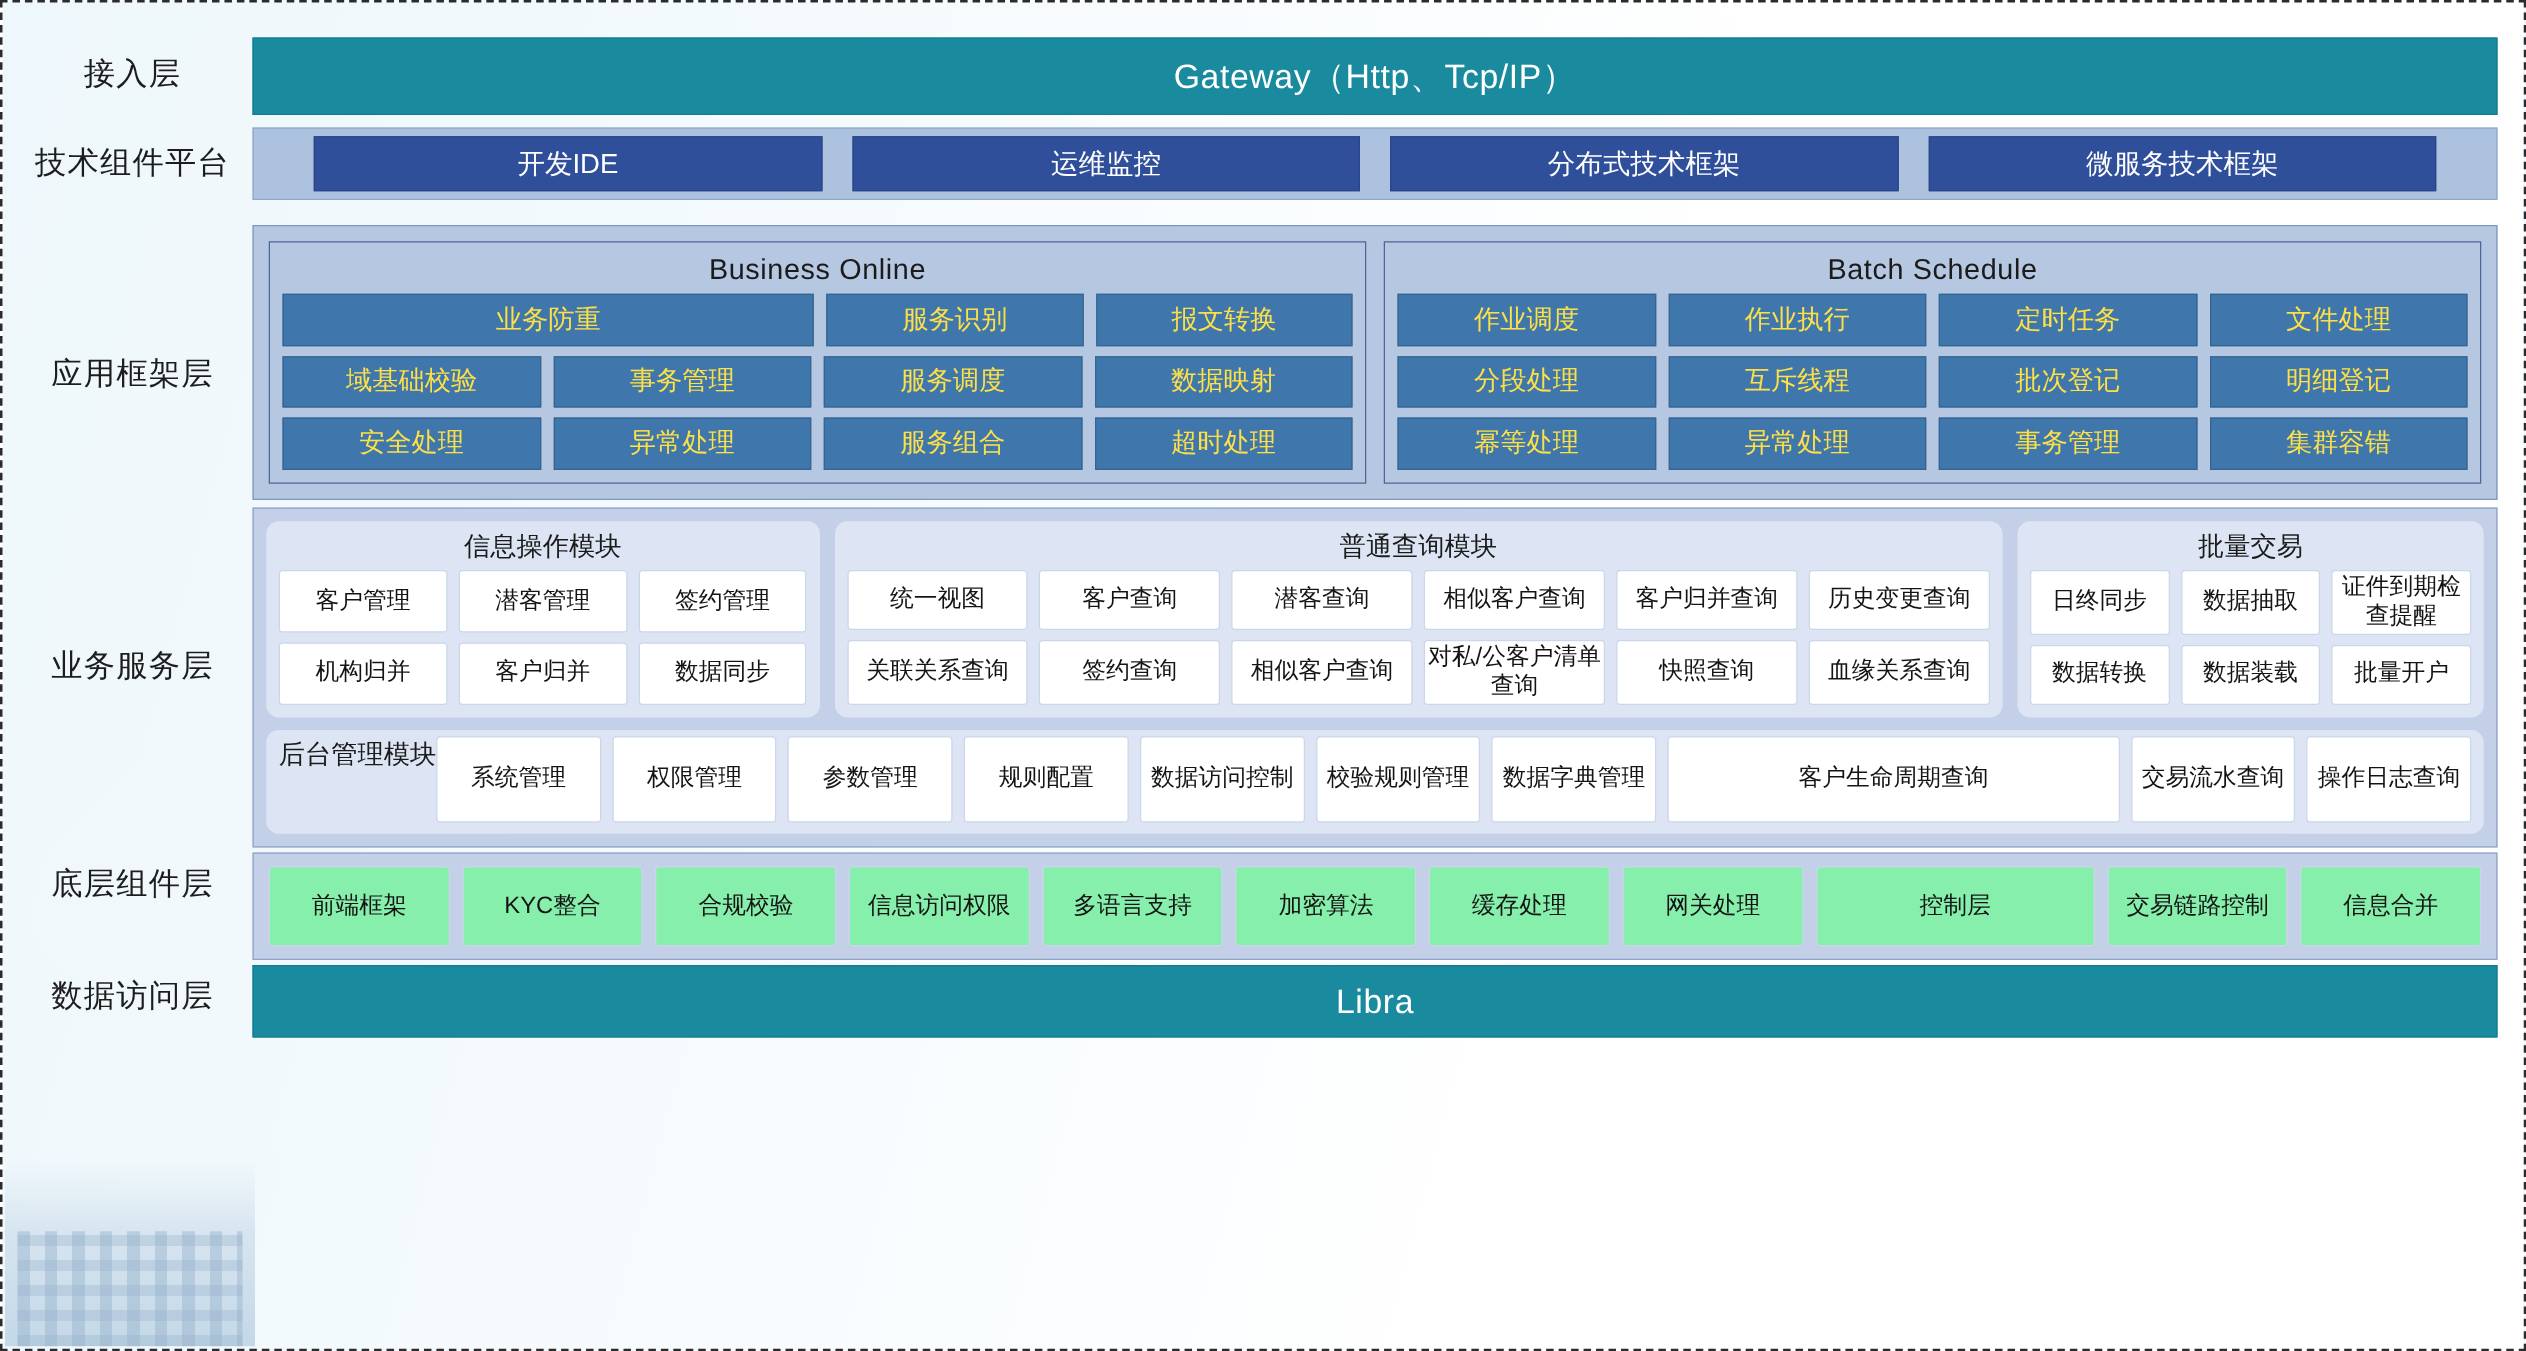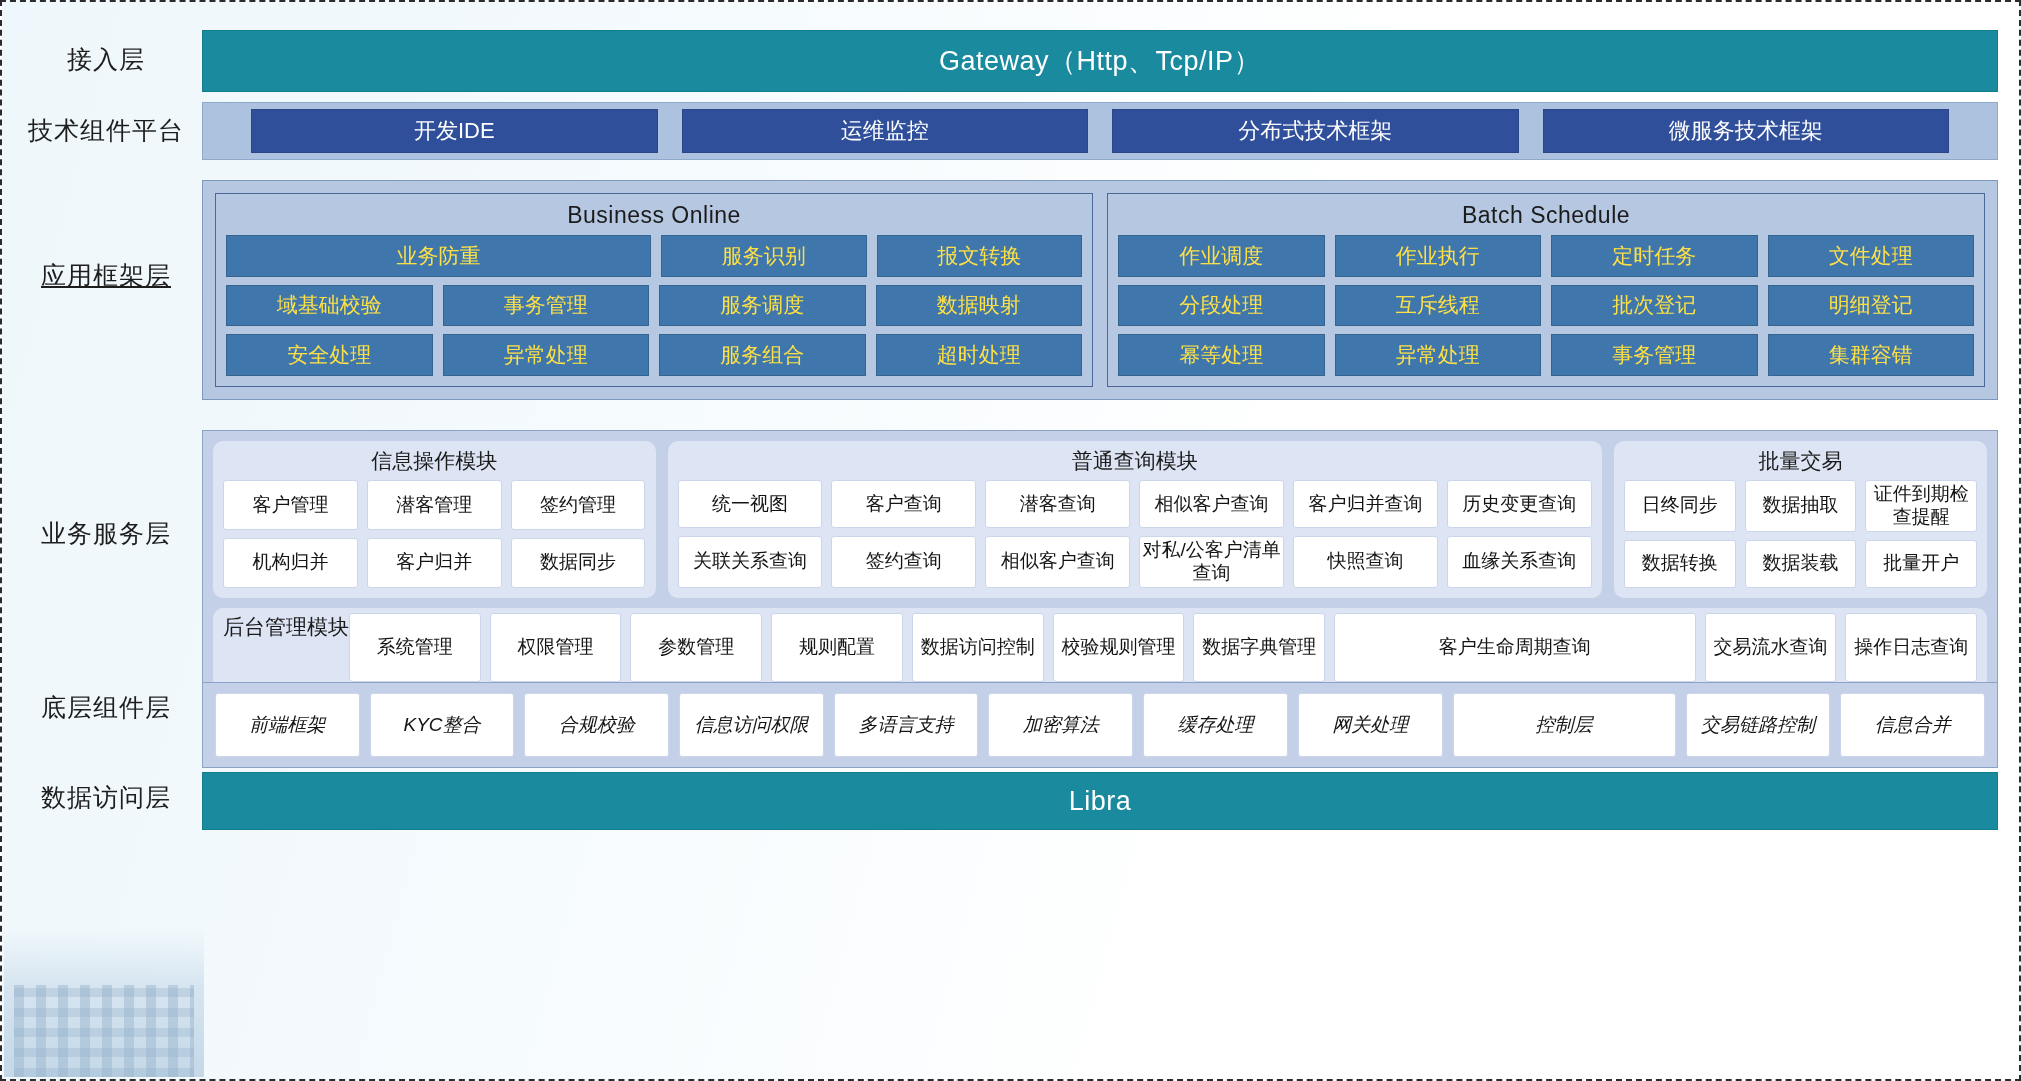--- a/index.html
+++ b/index.html
@@ -138,30 +138,29 @@
   }
 
   
   .comp-band {
     background: #c3d0e8;
     border: 1px solid #8ca3c6;
     padding: 10px 12px;
     display: flex; gap: 10px; align-items: stretch;
   }
   .comp-cell {
-    background: #ffffff;
+    background: #86efac;
     border: 1px solid #ccd6ea;
     border-radius: 3px;
     color: #141414;
     font-size: 19px;
     display: flex; align-items: center; justify-content: center;
     text-align: center;
     flex: 1 1 0;
     line-height: 1.2;
-    font-style: italic;
   }
   .comp-cell.w15 { flex: 1.55 1 0; }
 
   
   .bg-decor {
     position: absolute;
     left: 2px; bottom: 2px;
     width: 200px; height: 150px;
     background:
       linear-gradient(180deg, rgba(225,236,244,0) 0%, rgba(205,222,236,.75) 40%, rgba(188,210,228,.85) 100%);
@@ -177,21 +176,21 @@
 </style>
 </head>
 <body>
 
 <div id="canvas">
 
   <div class="bg-decor"></div>
 
   <div class="layer-label" style="top:44px;">接入层</div>
   <div class="layer-label" style="top:115px;">技术组件平台</div>
-  <div class="layer-label" style="top:260px;text-decoration:underline;">应用框架层</div>
+  <div class="layer-label" style="top:284px;">应用框架层</div>
   <div class="layer-label" style="top:518px;">业务服务层</div>
   <div class="layer-label" style="top:692px;">底层组件层</div>
   <div class="layer-label" style="top:782px;">数据访问层</div>
 
   <div class="band teal-bar" style="left:200px; top:28px; width:1796px; height:62px;text-align:right;">Gateway（Http、Tcp/IP）</div>
 
   <div class="band tech-band" style="left:200px; top:100px; width:1796px; height:58px;">
     <div class="tech-chip">开发IDE</div>
     <div class="tech-chip">运维监控</div>
     <div class="tech-chip">分布式技术框架</div>
@@ -241,21 +240,21 @@
         <div class="app-row">
           <div class="app-cell">幂等处理</div>
           <div class="app-cell">异常处理</div>
           <div class="app-cell">事务管理</div>
           <div class="app-cell">集群容错</div>
         </div>
       </div>
     </div>
   </div>
 
-  <div class="band biz-band" style="left:200px; top:428px; width:1796px; height:272px;">
+  <div class="band biz-band" style="left:200px; top:404px; width:1796px; height:272px;">
 
     <div class="biz-top">
 
       <div class="biz-module" style="flex: 3.05 1 0;">
         <div class="biz-module-title">信息操作模块</div>
         <div class="biz-rows">
           <div class="biz-row">
             <div class="biz-cell">客户管理</div>
             <div class="biz-cell">潜客管理</div>
             <div class="biz-cell">签约管理</div>

